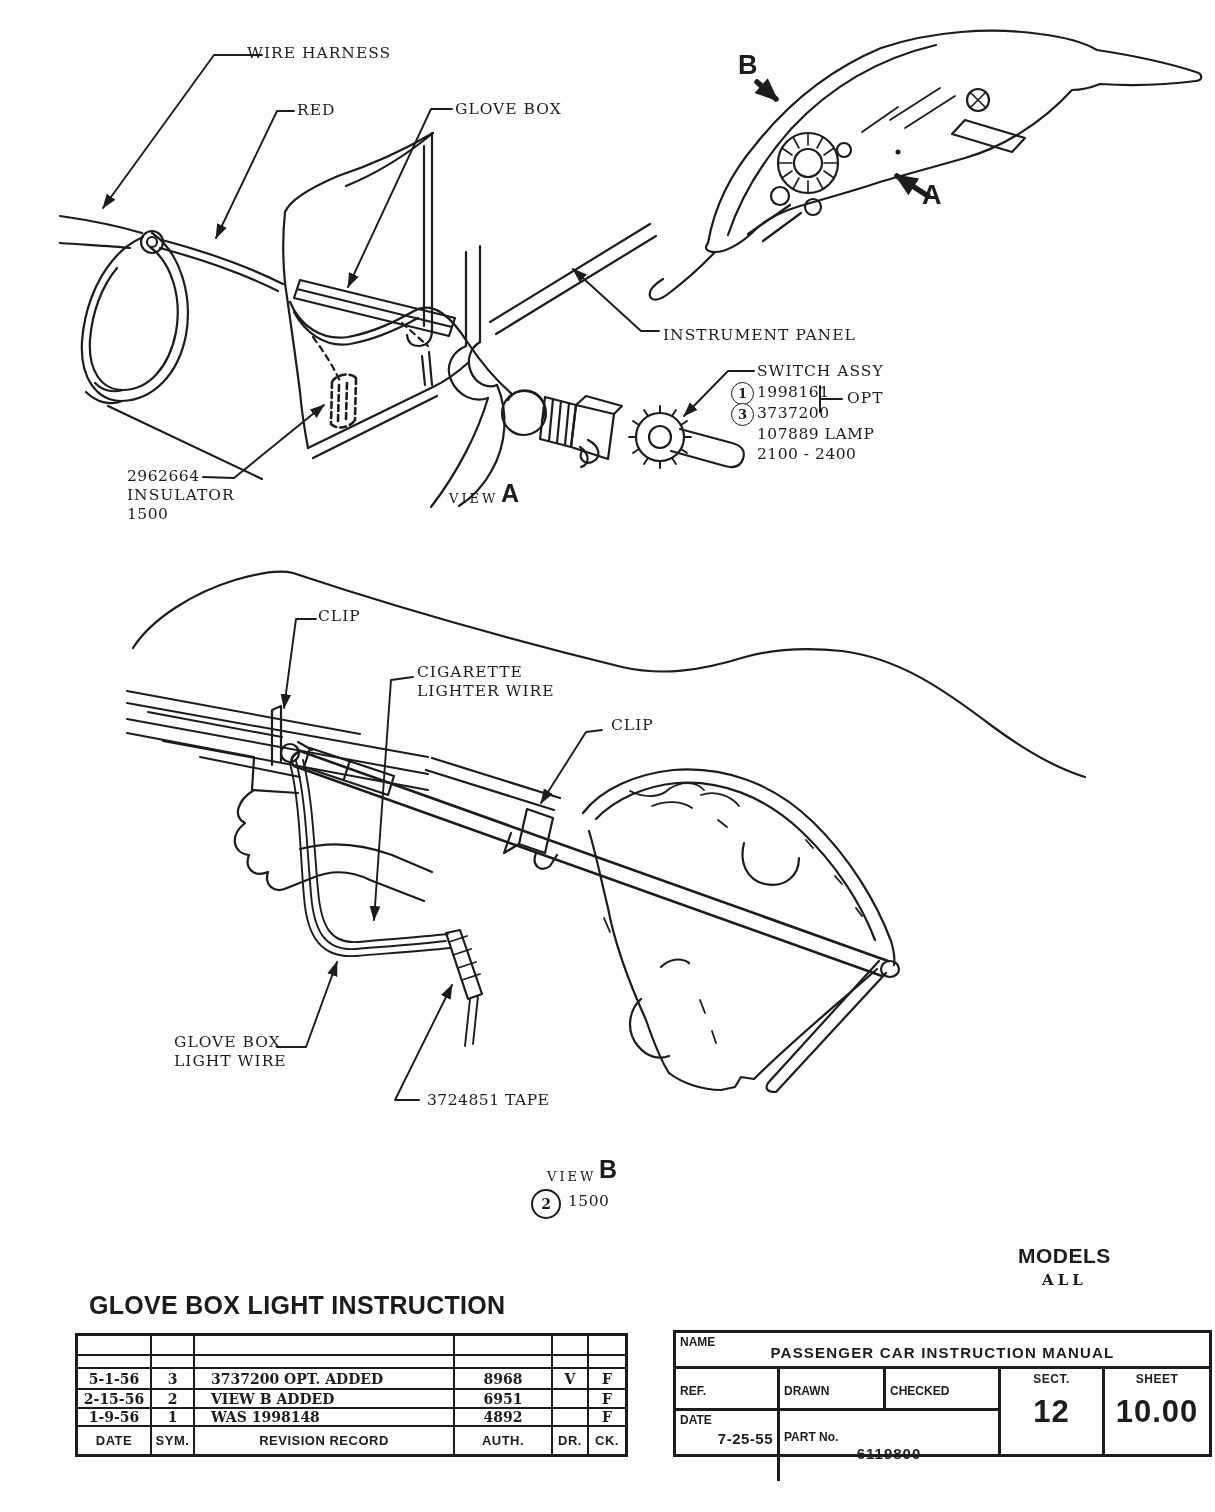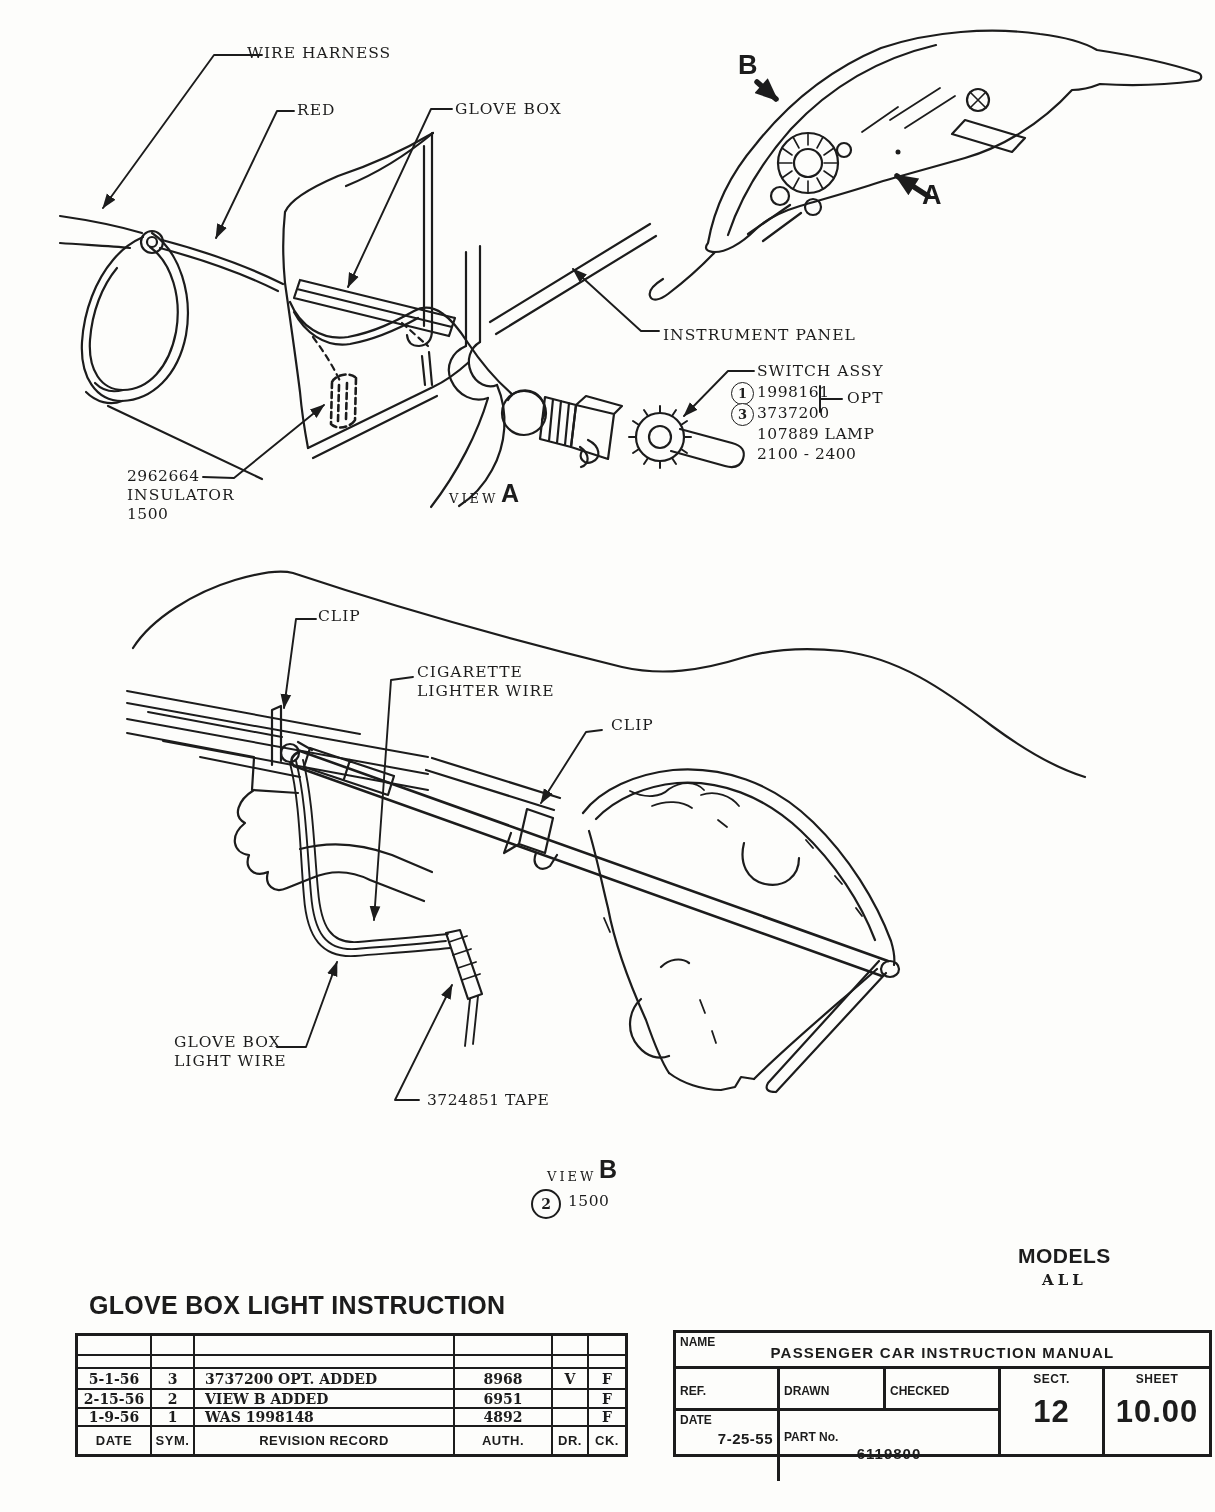--- a/index.html
+++ b/index.html
@@ -21,21 +21,21 @@
   .dtitle{position:absolute;left:89px;top:1291px;font-family:"Liberation Sans",sans-serif;
        font-weight:bold;font-size:25px;letter-spacing:.3px;}
   
   .revtable{position:absolute;left:75px;top:1333px;width:553px;height:124px;border:3px solid #1c1c1c;
        box-sizing:border-box;display:grid;grid-template-columns:74px 43px 260px 98px 36px 36px;
        grid-template-rows:20px 13px 21px 19px 18px 27px;background:#fdfdfb;}
   .rc{border-right:2px solid #1c1c1c;border-bottom:2px solid #1c1c1c;display:flex;align-items:center;
        justify-content:center;font-weight:bold;font-size:14px;overflow:hidden;}
   .rc.lastcol{border-right:none;}
   .rc.lastrow{border-bottom:none;}
-  .rc.rec{justify-content:flex-start;padding-left:10px;}
+  .rc.rec{justify-content:flex-start;padding-left:16px;}
   .rc.hdr{font-family:"Liberation Sans",sans-serif;font-size:13px;letter-spacing:.5px;}
   
   .tblock{position:absolute;left:628px;top:1330px;width:539px;height:127px;border:3px solid #1c1c1c;
        box-sizing:border-box;background:#fdfdfb;font-family:"Liberation Sans",sans-serif;font-weight:bold;margin-left:45px;}
   .tb-name{position:relative;height:33px;border-bottom:3px solid #1c1c1c;display:flex;align-items:flex-end;justify-content:center;}
   .tb-name .small{position:absolute;left:4px;top:2px;font-size:12px;}
   .tb-name .val{font-size:15px;letter-spacing:1.2px;padding-bottom:5px;}
   .tb-body{display:flex;height:85px;}
   .tb-left{width:322px;display:flex;flex-direction:column;}
   .tb-rowA{height:42px;border-bottom:3px solid #1c1c1c;display:flex;box-sizing:border-box;}

